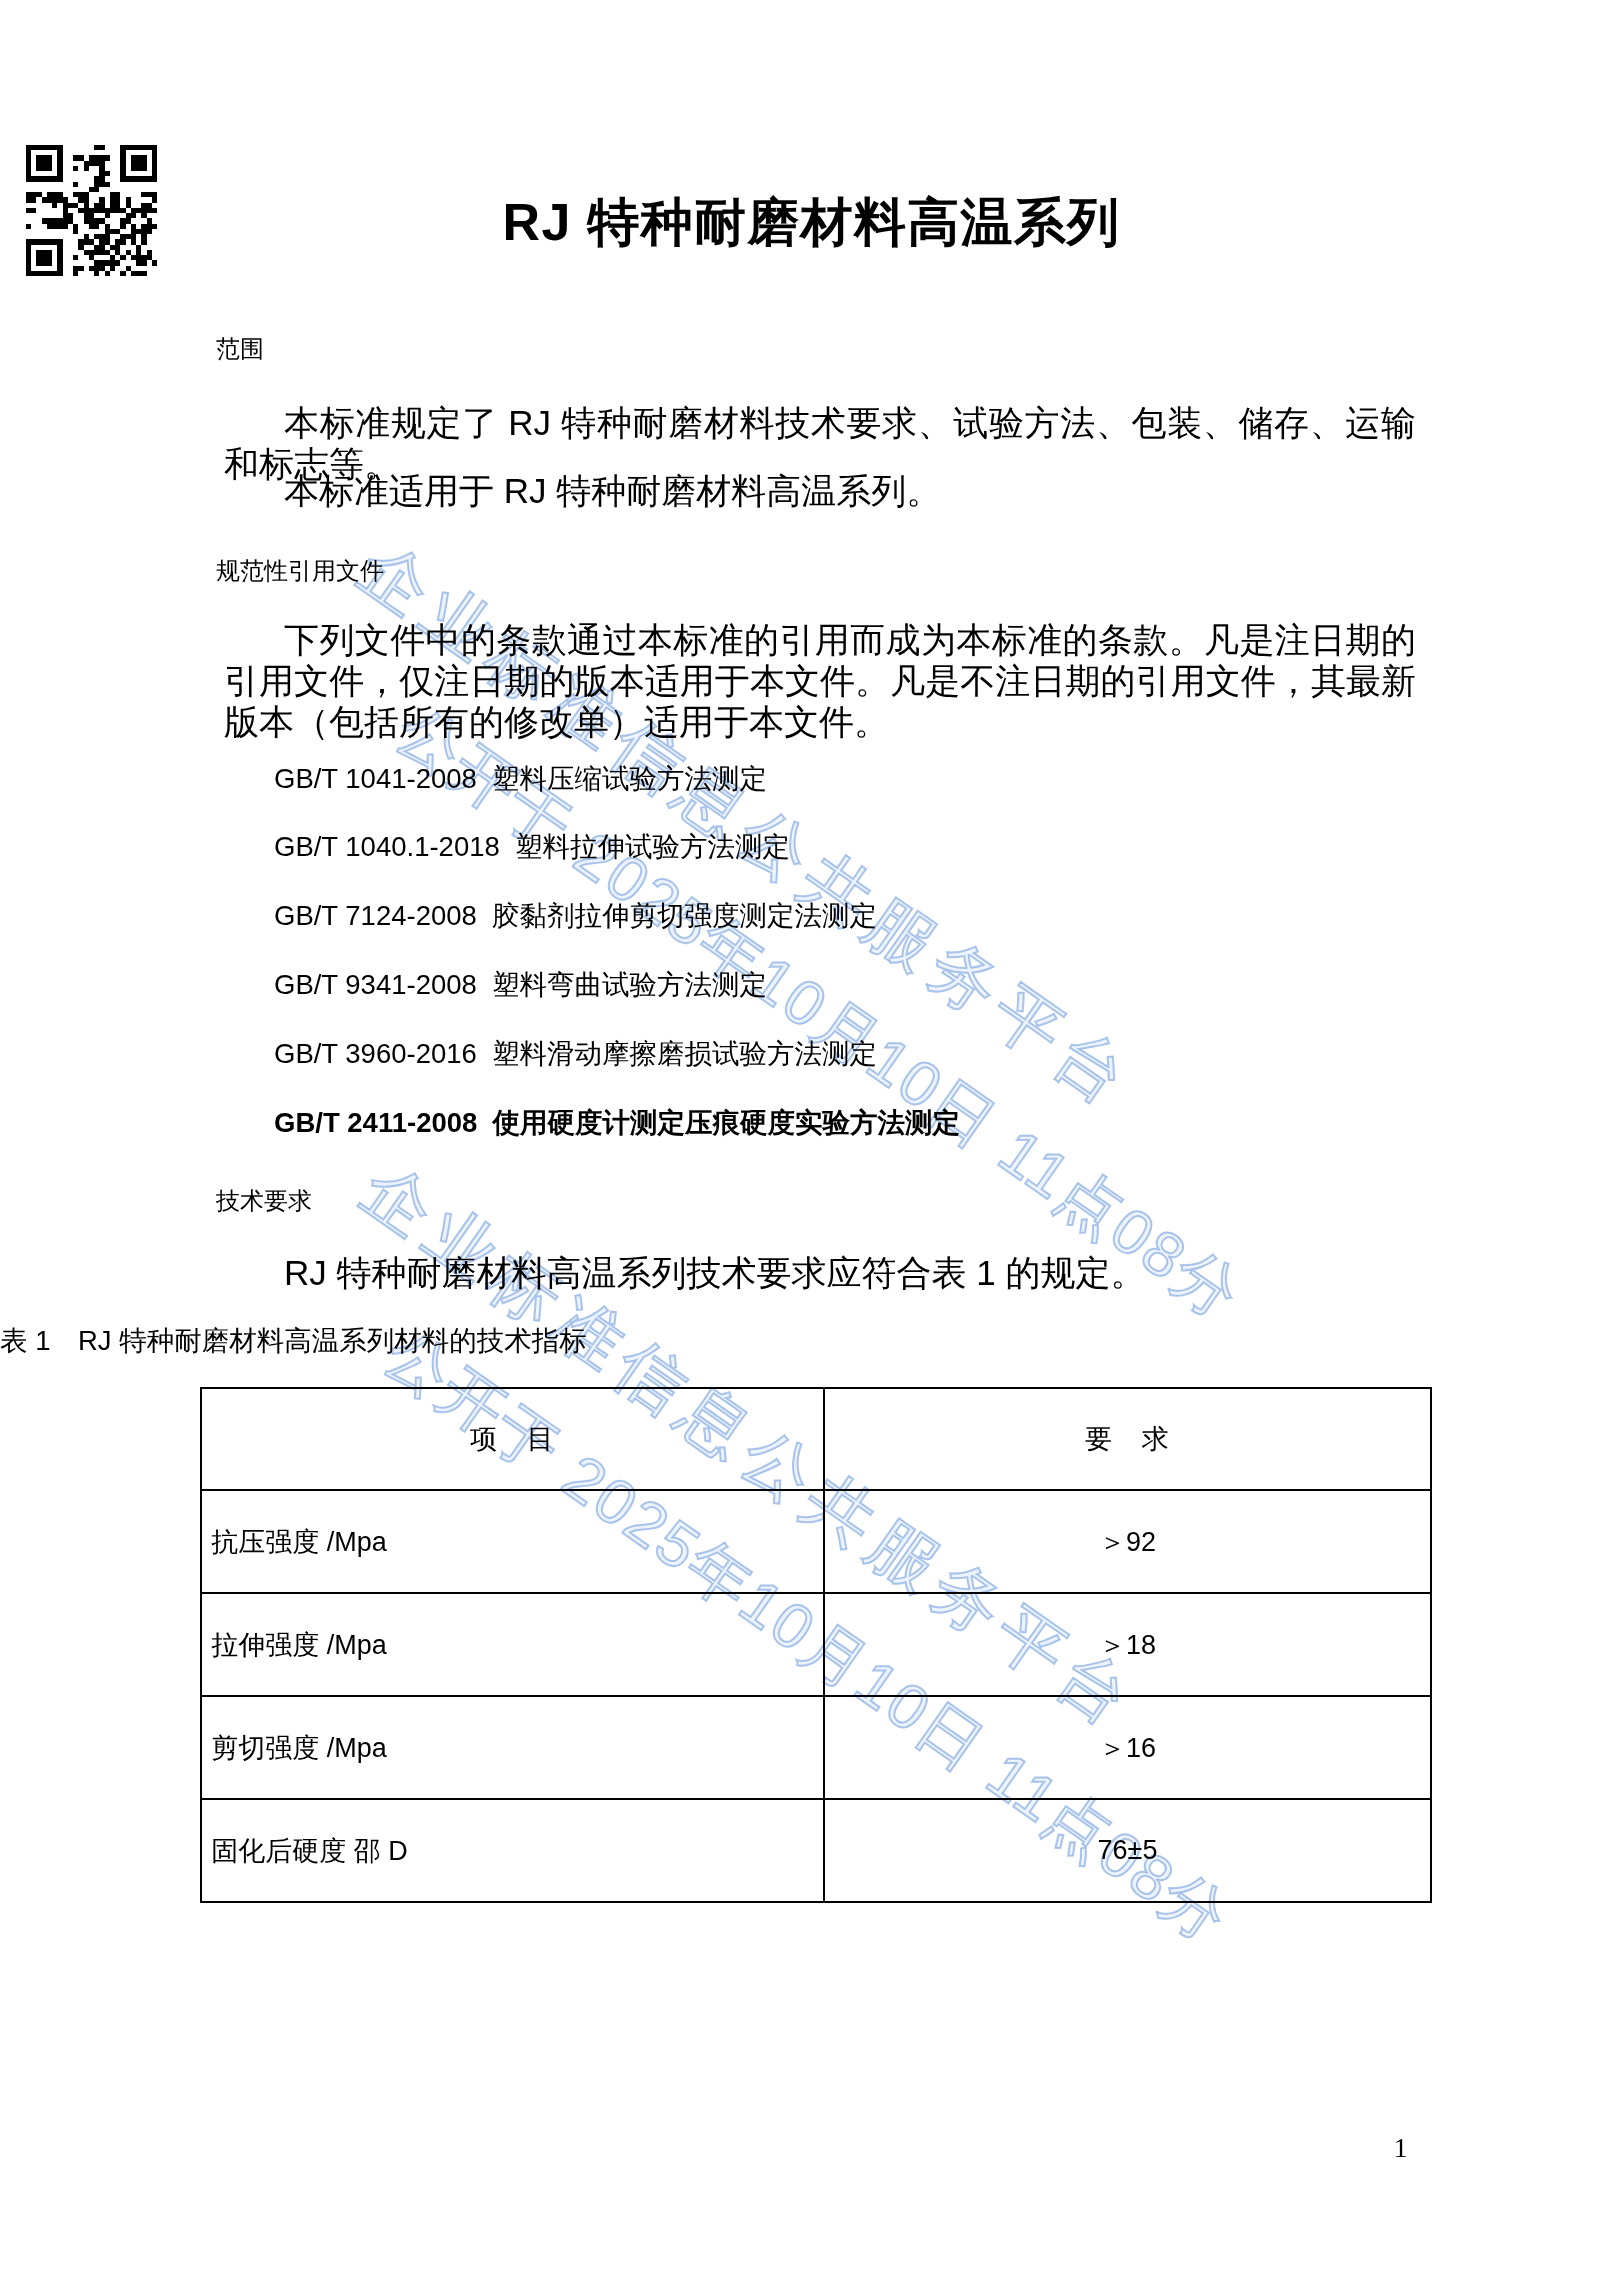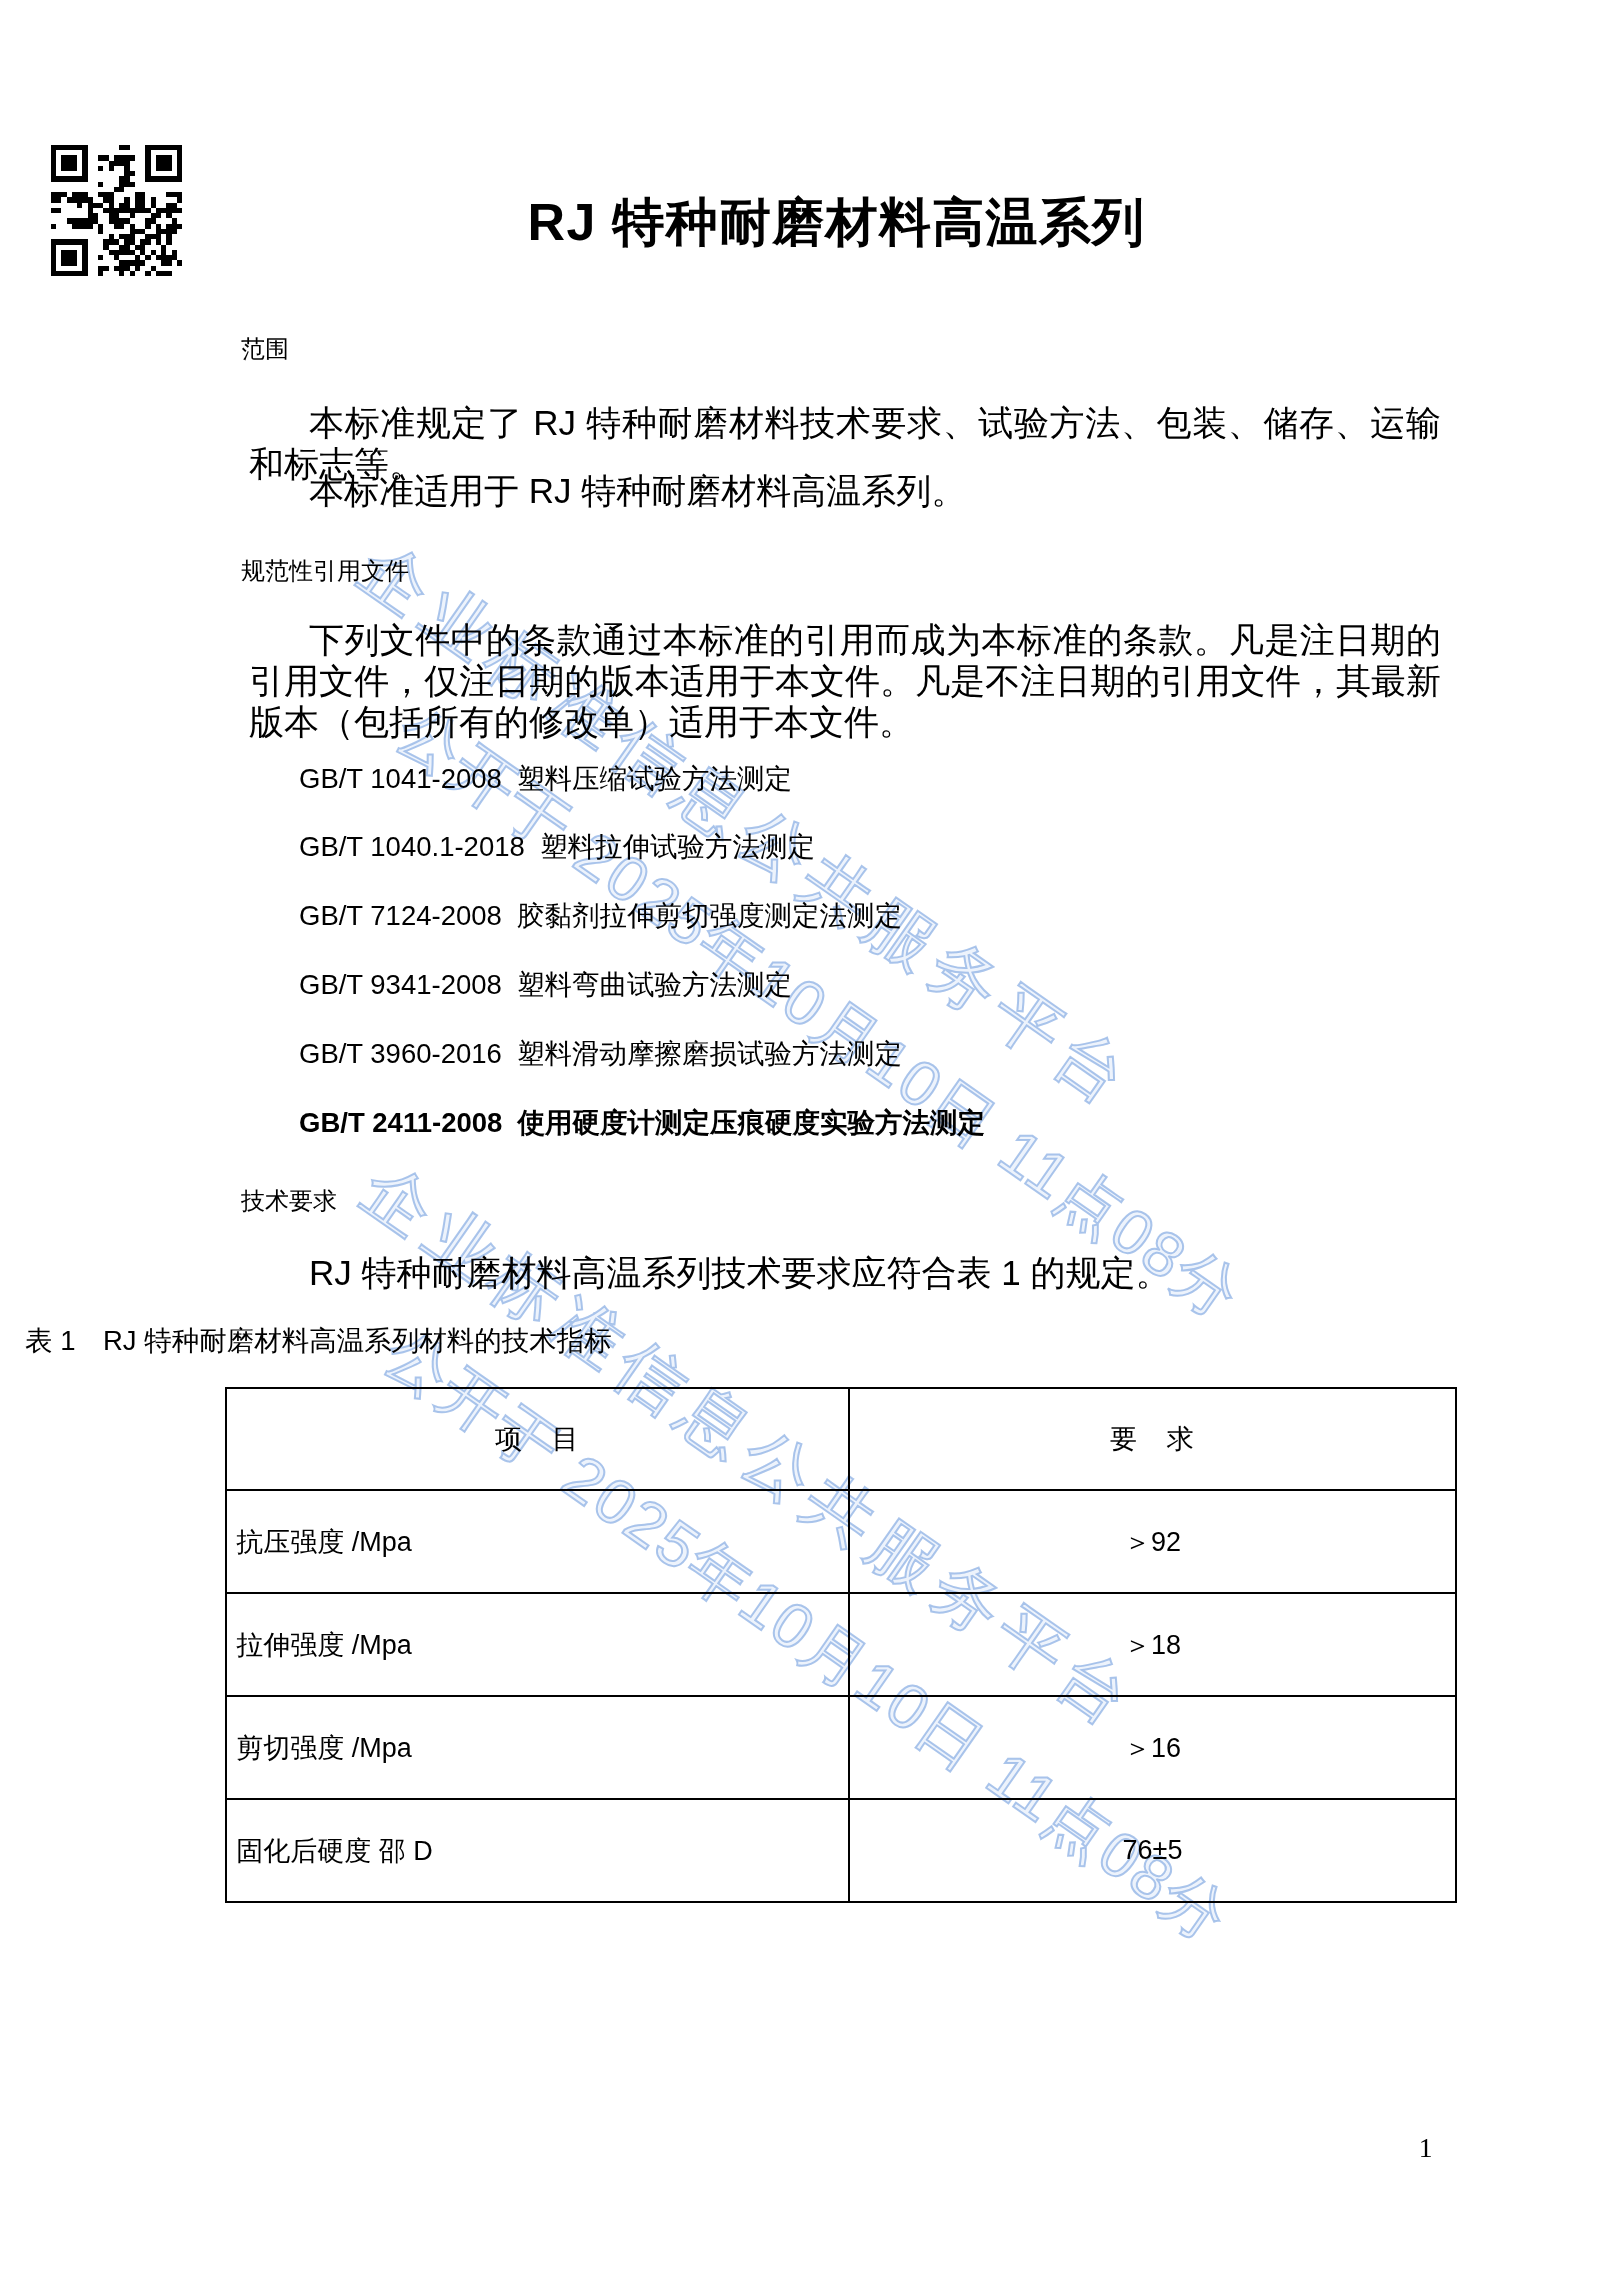--- a/index.html
+++ b/index.html
@@ -19,21 +19,21 @@
     transform:rotate(35deg);
     transform-origin:0 0;
     color:rgba(222,234,250,0.55);
     -webkit-text-stroke:2px rgba(136,173,226,0.70);
     pointer-events:none;
     font-weight:400;
   }
   .wm-l1{font-size:68px;letter-spacing:9.2px;}
   .wm-l2{font-size:63px;letter-spacing:2.6px;}
   
-  .content{position:absolute;inset:0;z-index:2;margin-left:25px;}
+  .content{position:absolute;inset:0;z-index:2;}
   .abs{position:absolute;line-height:1.25;}
   .qr{left:26px;top:145px;width:131px;height:131px;}
   .doc-title{
     left:0;top:194px;width:1623px;
     text-align:center;
     font-size:52px;font-weight:700;letter-spacing:1.3px;
     line-height:1.1;
   }
   .h1{left:216px;font-size:24px;}
   .para{

